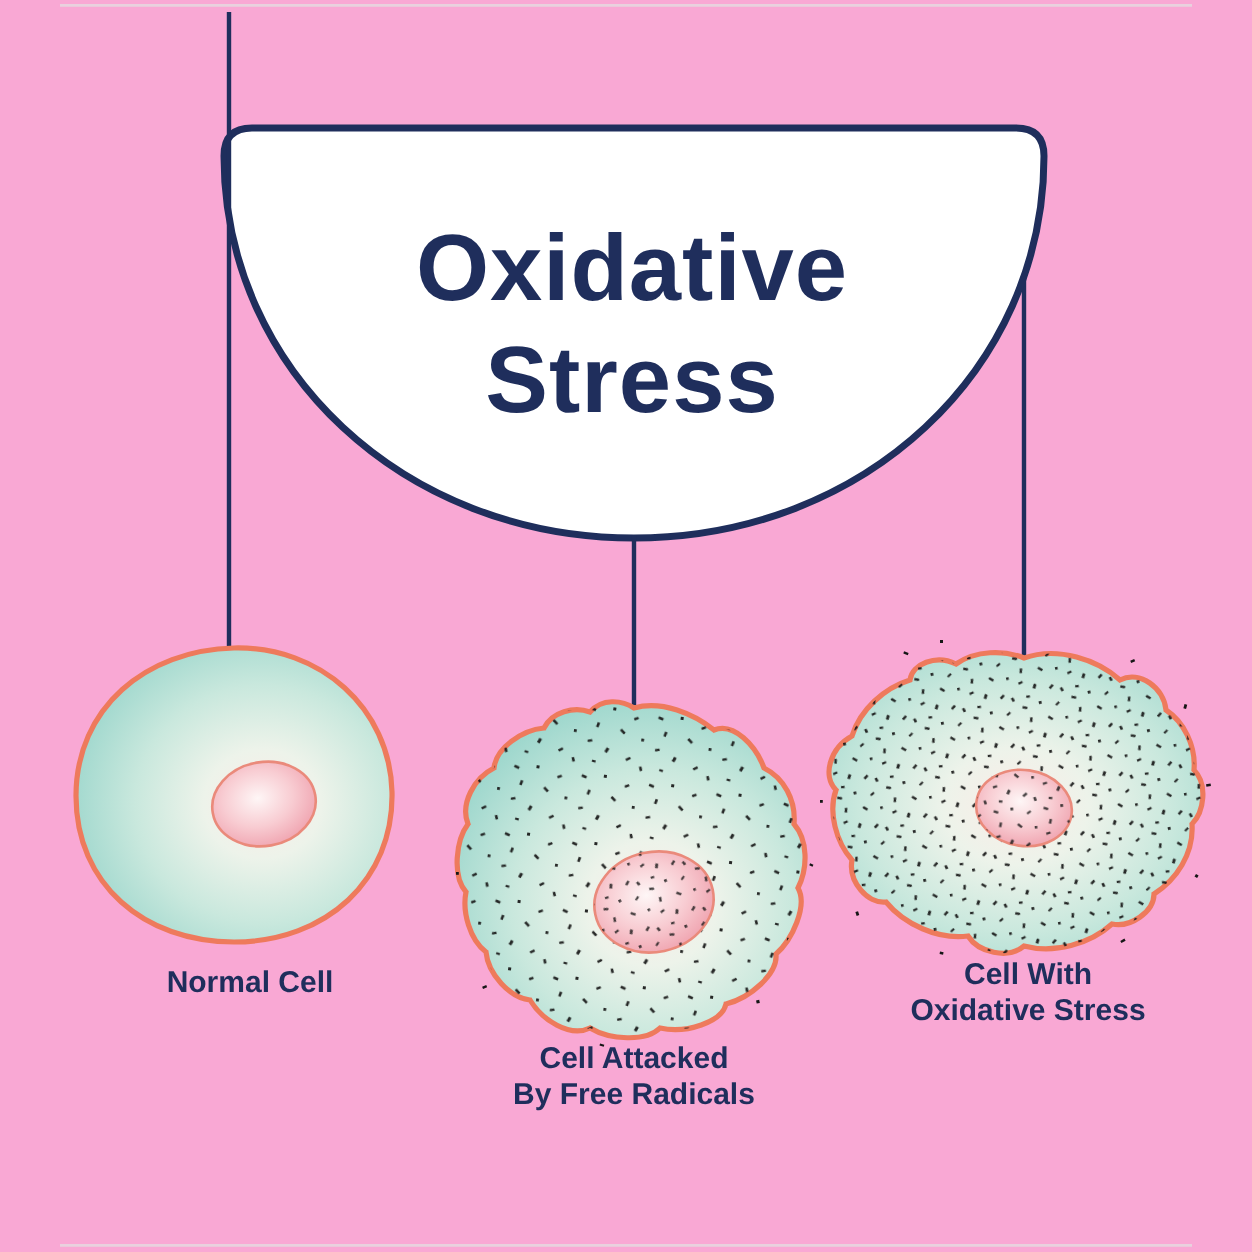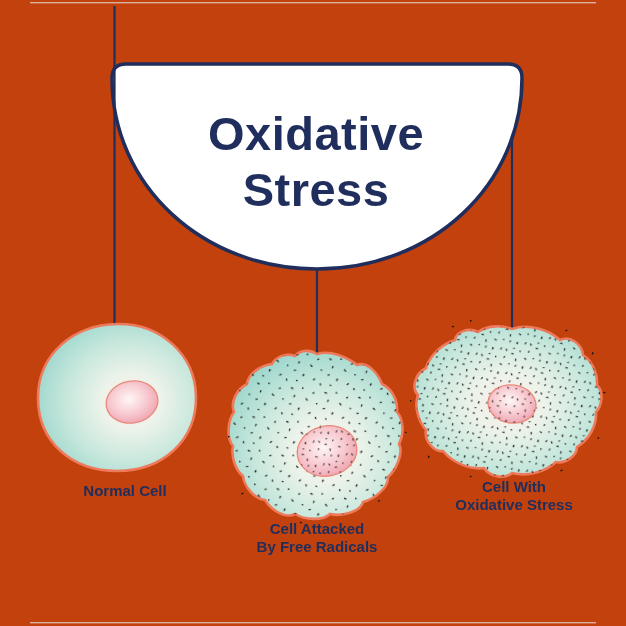--- a/index.html
+++ b/index.html
@@ -5,21 +5,21 @@
   html, body {
     margin: 0;
     padding: 0;
     background: #ffffff;
     font-family: "Liberation Sans", sans-serif;
   }
   .canvas {
     position: relative;
     width: 626px;
     height: 626px;
-    background: #c2410c;
+    background: #f9a8d4;
     overflow: hidden;
   }
   svg { display: block; }
   .conn   { stroke: #1f2e5c; stroke-width: 2.2; fill: none; }
   .bowl   { stroke: #1f2e5c; stroke-width: 3.5; fill: #ffffff; }
   .membrane { stroke: #ee7a5c; stroke-width: 2.6; }
   .nucleus  { stroke: #ea8a7b; stroke-width: 1.3; }
   .title-text {
     font-family: "Liberation Sans", sans-serif;
     font-weight: 700;

